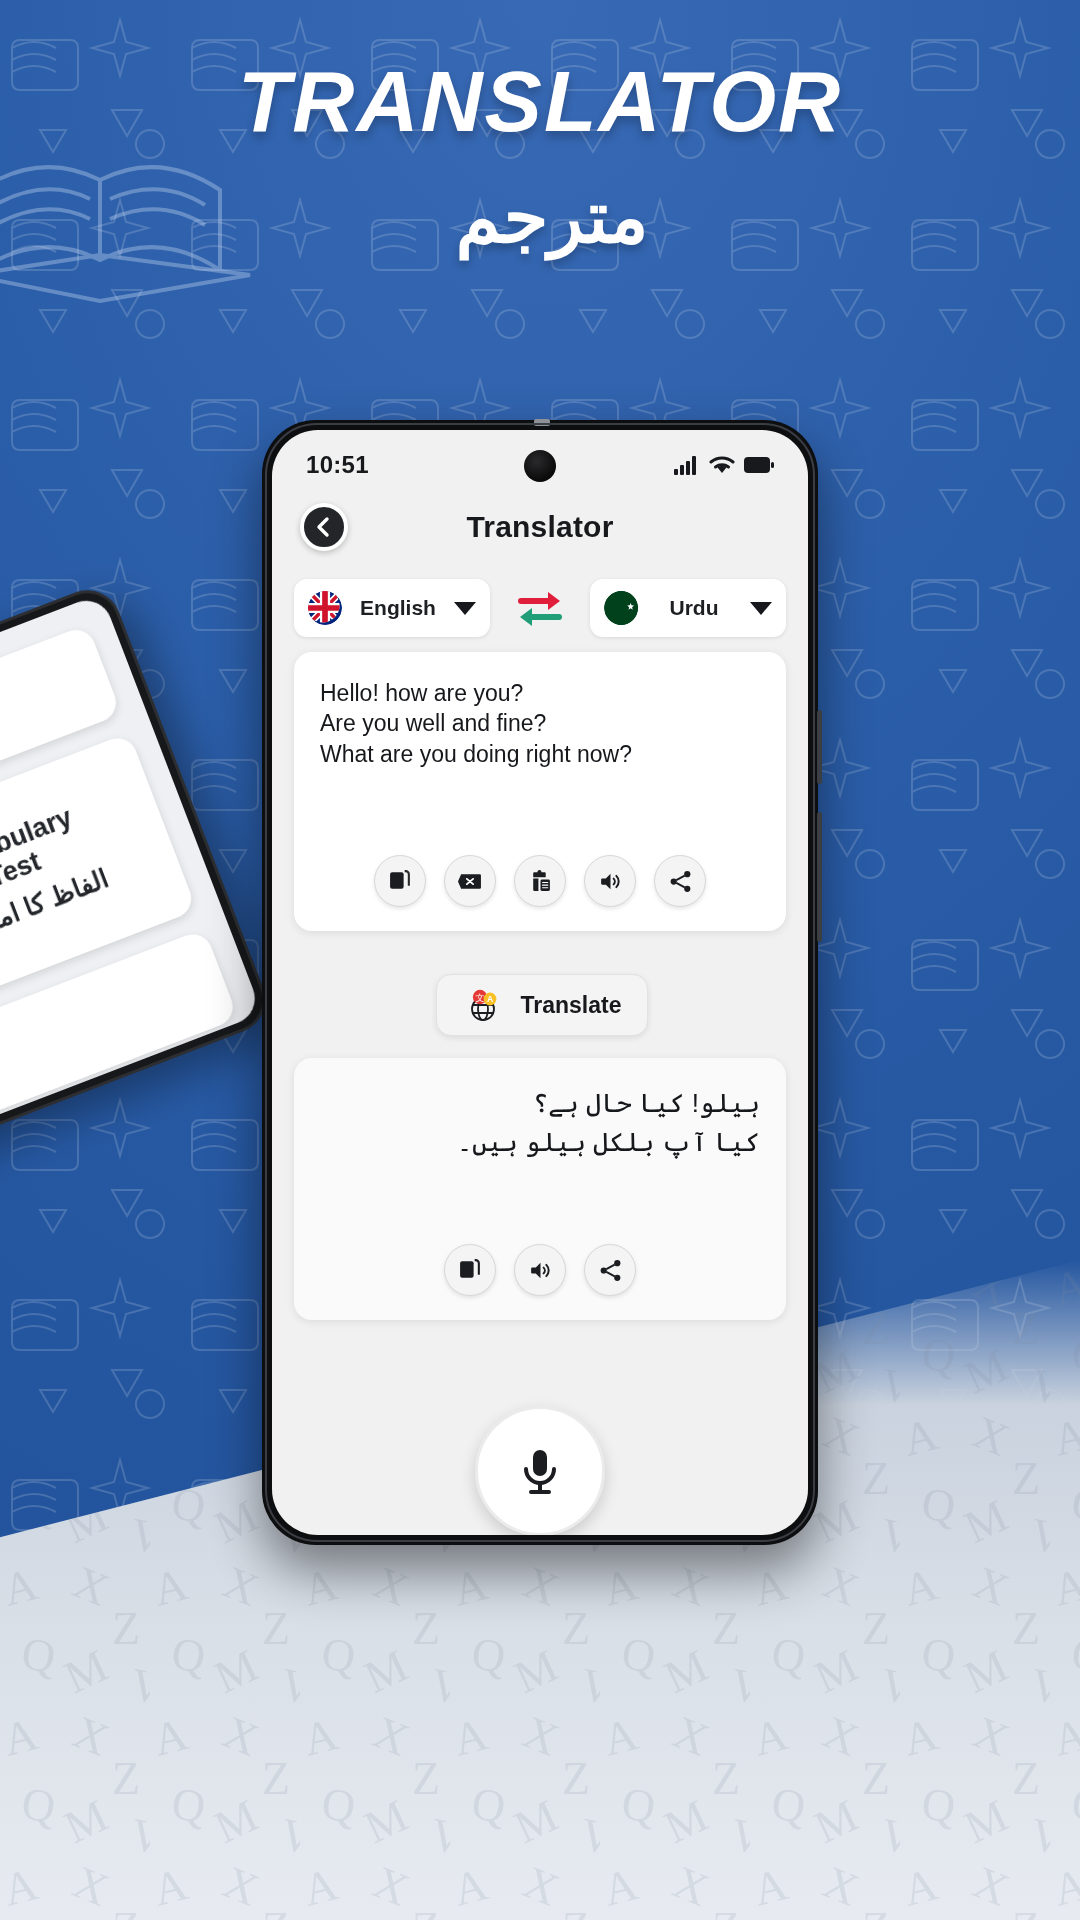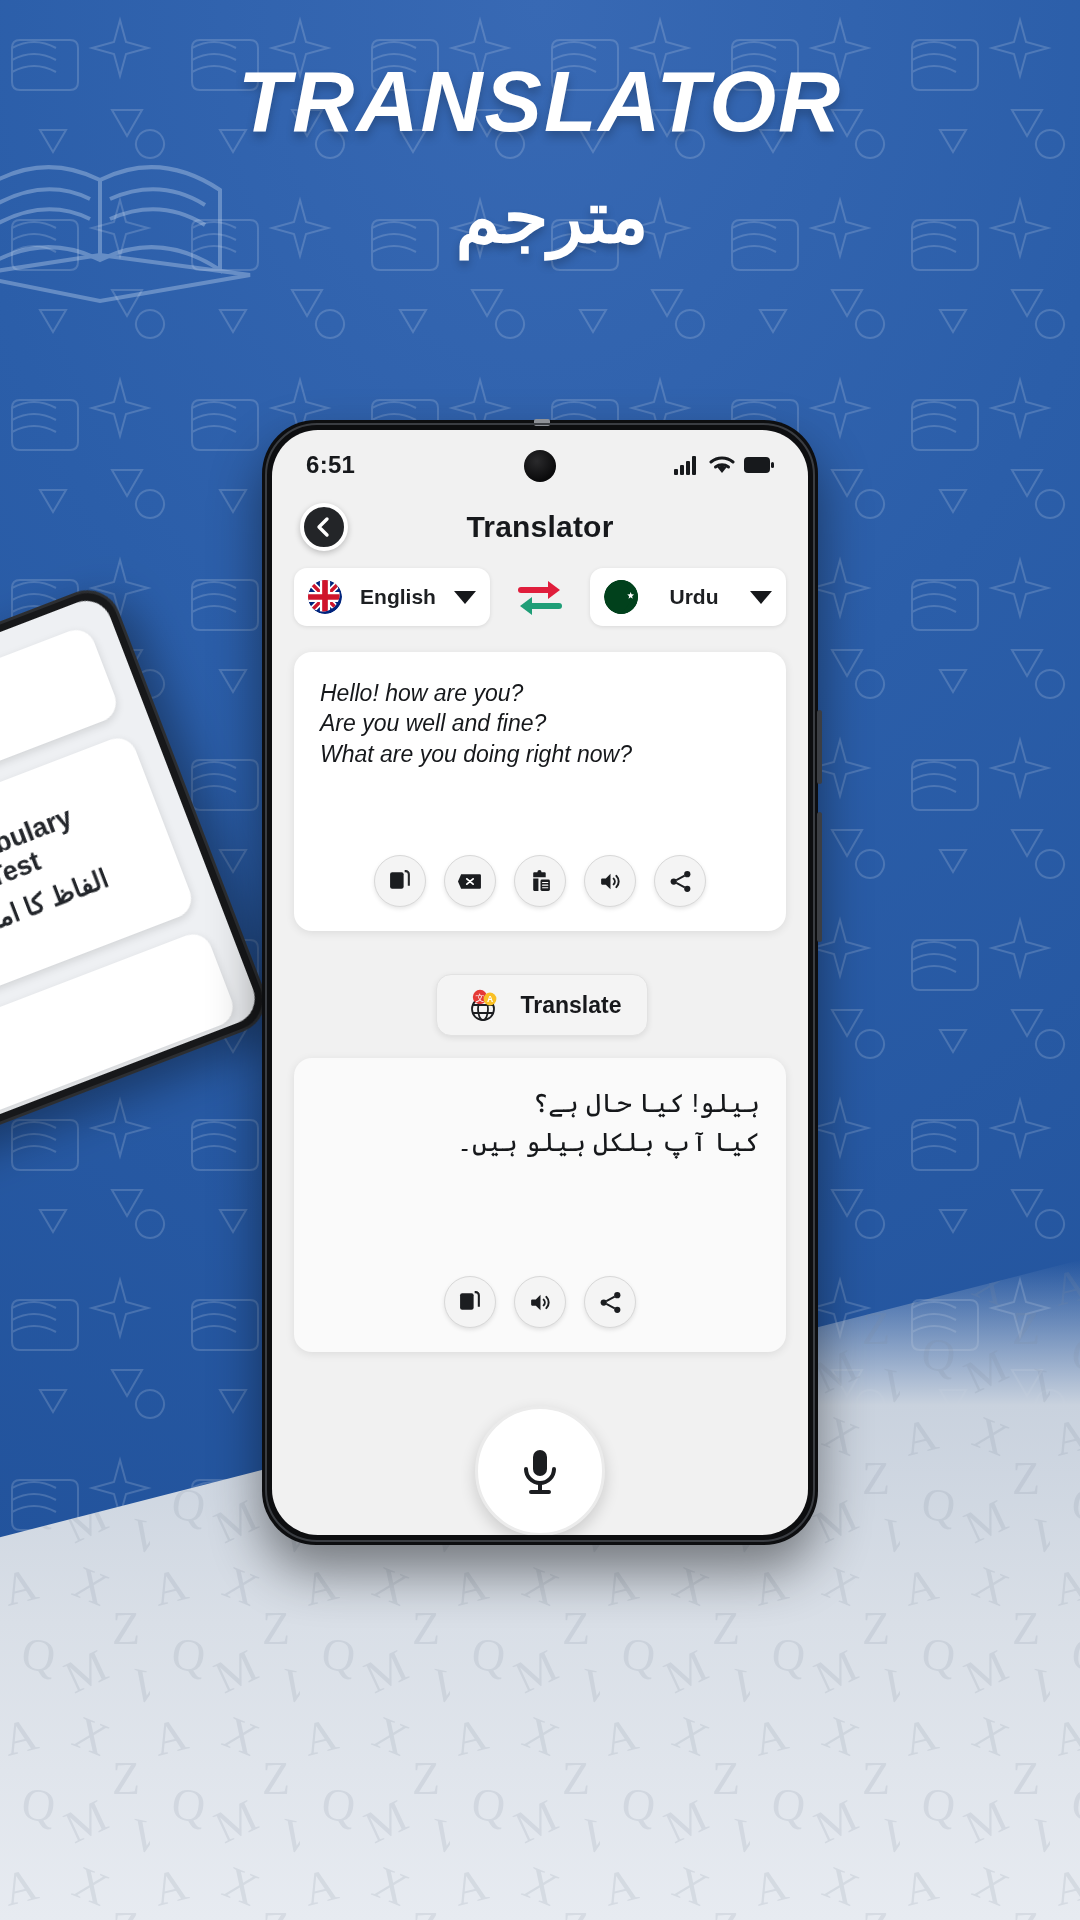--- a/index.html
+++ b/index.html
@@ -152,21 +152,21 @@
   }
   .appbar-title {
     flex:1; text-align:center;
     font-size:30px; font-weight:bold; color:#17191c;
     letter-spacing:.2px;
     margin-left:-48px;
   }
 
   
   .lang-row {
-    position:absolute; left:0; right:0; top:138px;
+    position:absolute; left:0; right:0; top:149px;
     display:flex; align-items:center; justify-content:center; gap:22px;
     padding:0 22px;
   }
   .lang-pill {
     flex:1 1 0; height:58px;
     background:#ffffff; border-radius:13px;
     display:flex; align-items:center; gap:12px;
     padding:0 14px;
     box-shadow:0 1px 4px rgba(0,0,0,.10);
   }
@@ -177,22 +177,22 @@
     border-top:13px solid #16181b; flex:0 0 auto;
   }
   .swap { width:56px; flex:0 0 auto; display:flex; align-items:center; justify-content:center; }
 
   
   .io-card {
     position:absolute; left:22px; right:22px;
     background:#ffffff; border-radius:18px;
     box-shadow:0 2px 10px rgba(0,0,0,.09);
   }
-  .card-in  { top:222px; height:279px;font-style:italic; }
-  .card-out { top:628px; height:294px; background:#fafafa; }
+  .card-in  { top:222px; height:279px; }
+  .card-out { top:628px; height:262px; background:#fafafa; }
   .io-text {
     padding:26px 26px 0 26px;
     font-size:23px; line-height:1.32; color:#16181b; font-weight:500;
   }
   .io-text.rtl { direction:rtl; text-align:right; font-size:26px; line-height:1.5; }
   .icon-row {
     position:absolute; left:0; right:0; bottom:24px;
     display:flex; align-items:center; justify-content:center; gap:18px;
   }
   .circ-btn {
@@ -287,21 +287,21 @@
 </div>
 
 <div id="phone">
   <div class="antenna"></div>
   <div class="btn-power"></div>
   <div class="btn-vol"></div>
 
   <div class="screen">
 
     <div class="statusbar">
-      <div class="st-time">6:51</div>
+      <div class="st-time">10:51</div>
       <div class="st-icons">
         <svg width="26" height="20" viewBox="0 0 26 20">
           <rect x="0" y="14" width="4" height="6" rx="1" fill="#17191c"></rect>
           <rect x="6" y="10" width="4" height="10" rx="1" fill="#17191c"></rect>
           <rect x="12" y="6" width="4" height="14" rx="1" fill="#17191c"></rect>
           <rect x="18" y="1" width="4" height="19" rx="1" fill="#17191c"></rect>
         </svg>
         <svg width="26" height="20" viewBox="0 0 26 20">
           <path d="M13 18 l-4.5 -5.5 a7 7 0 0 1 9 0z" fill="#17191c"></path>
           <path d="M2 7 a17 17 0 0 1 22 0" stroke="#17191c" stroke-width="3" fill="none" stroke-linecap="round"></path>

